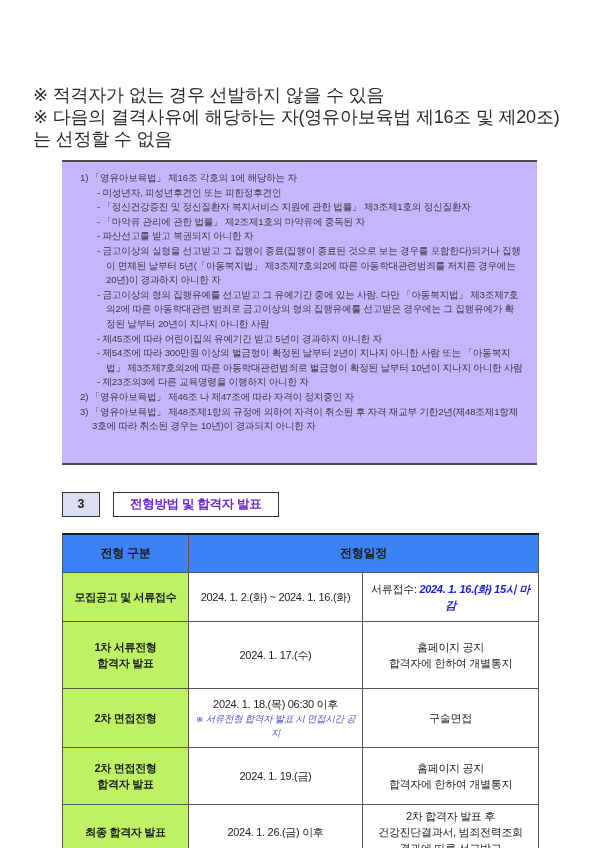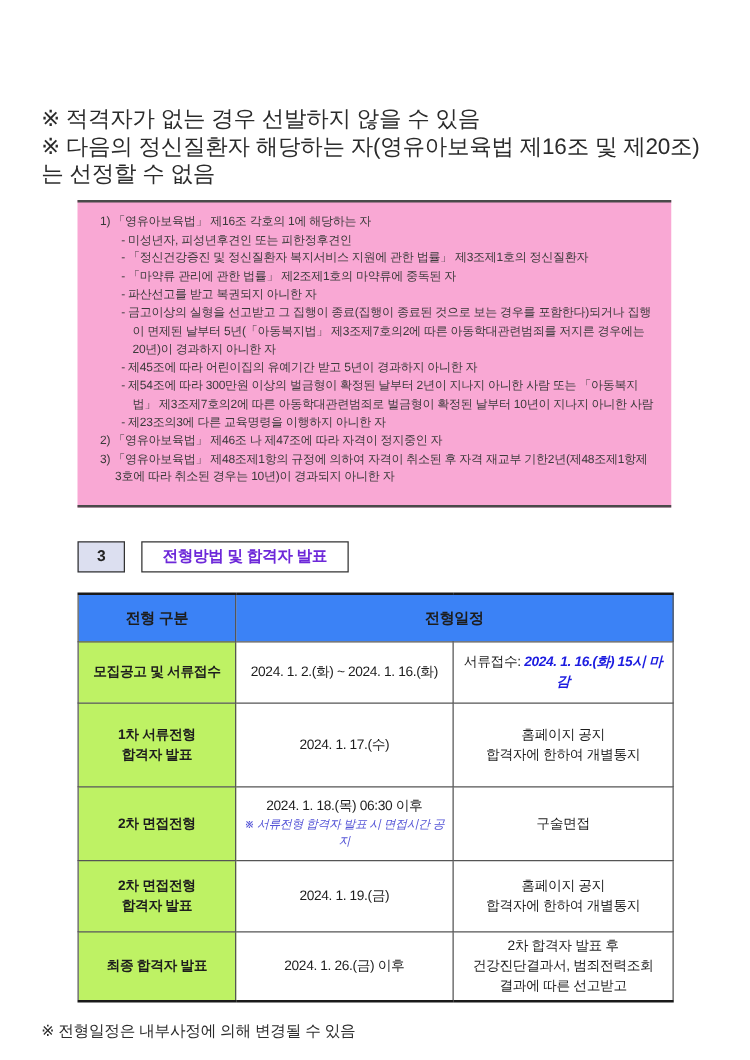--- a/index.html
+++ b/index.html
@@ -12,24 +12,24 @@
     overflow:hidden;
   }
   
   .top-notes{margin:84px 30px 0 33px;}
   .top-note{font-size:18px;line-height:22px;color:#2b2b2b;letter-spacing:-0.2px;}
 
   
   .dq-box{
     margin:10px 0 0 62px;
     width:447px;
-    background:#f9a8d4;
+    background:#c4b5fd;
     border-top:2.5px solid #4a4a4a;
     border-bottom:2.5px solid #4a4a4a;
-    padding:9px 14px 14px 14px;
+    padding:9px 14px 29px 14px;
   }
   .dq-line{
     font-size:9.6px;line-height:14.6px;color:#3a3a3a;letter-spacing:-0.2px;
   }
   .dq-line.l0{padding-left:16px;text-indent:-12px;}
   .dq-line.l1{padding-left:30px;text-indent:-9px;}
 
   
   .section-header{
     margin:27px 0 0 62px;
@@ -97,30 +97,31 @@
   .bottom-note{
     margin:15px 0 0 33px;
     font-size:12.5px;color:#2b2b2b;letter-spacing:-0.2px;
   }
 </style>
 </head>
 <body>
 
 <div class="top-notes">
   <div class="top-note">※ 적격자가 없는 경우 선발하지 않을 수 있음</div>
-  <div class="top-note">※ 다음의 정신질환자 해당하는 자(영유아보육법 제16조 및 제20조)는 선정할 수 없음</div>
+  <div class="top-note">※ 다음의 결격사유에 해당하는 자(영유아보육법 제16조 및 제20조)는 선정할 수 없음</div>
 </div>
 
 <div class="dq-box">
   <div class="dq-line l0">1) 「영유아보육법」 제16조 각호의 1에 해당하는 자</div>
   <div class="dq-line l1">- 미성년자, 피성년후견인 또는 피한정후견인</div>
   <div class="dq-line l1">- 「정신건강증진 및 정신질환자 복지서비스 지원에 관한 법률」 제3조제1호의 정신질환자</div>
   <div class="dq-line l1">- 「마약류 관리에 관한 법률」 제2조제1호의 마약류에 중독된 자</div>
   <div class="dq-line l1">- 파산선고를 받고 복권되지 아니한 자</div>
   <div class="dq-line l1">- 금고이상의 실형을 선고받고 그 집행이 종료(집행이 종료된 것으로 보는 경우를 포함한다)되거나 집행이 면제된 날부터 5년(「아동복지법」 제3조제7호의2에 따른 아동학대관련범죄를 저지른 경우에는 20년)이 경과하지 아니한 자</div>
+  <div class="dq-line l1">- 금고이상의 형의 집행유예를 선고받고 그 유예기간 중에 있는 사람. 다만 「아동복지법」 제3조제7호의2에 따른 아동학대관련 범죄로 금고이상의 형의 집행유예를 선고받은 경우에는 그 집행유예가 확정된 날부터 20년이 지나지 아니한 사람</div>
   <div class="dq-line l1">- 제45조에 따라 어린이집의 유예기간 받고 5년이 경과하지 아니한 자</div>
   <div class="dq-line l1">- 제54조에 따라 300만원 이상의 벌금형이 확정된 날부터 2년이 지나지 아니한 사람 또는 「아동복지법」 제3조제7호의2에 따른 아동학대관련범죄로 벌금형이 확정된 날부터 10년이 지나지 아니한 사람</div>
   <div class="dq-line l1">- 제23조의3에 다른 교육명령을 이행하지 아니한 자</div>
   <div class="dq-line l0">2) 「영유아보육법」 제46조 나 제47조에 따라 자격이 정지중인 자</div>
   <div class="dq-line l0">3) 「영유아보육법」 제48조제1항의 규정에 의하여 자격이 취소된 후 자격 재교부 기한2년(제48조제1항제3호에 따라 취소된 경우는 10년)이 경과되지 아니한 자</div>
 </div>
 
 <div class="section-header">
   <div class="section-badge">3</div>
   <div class="section-title-box">전형방법 및 합격자 발표</div>

